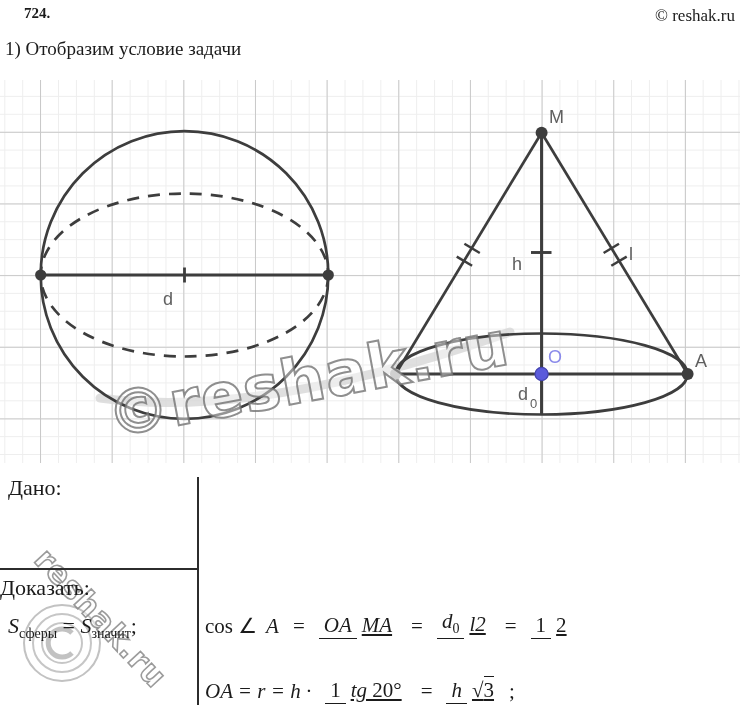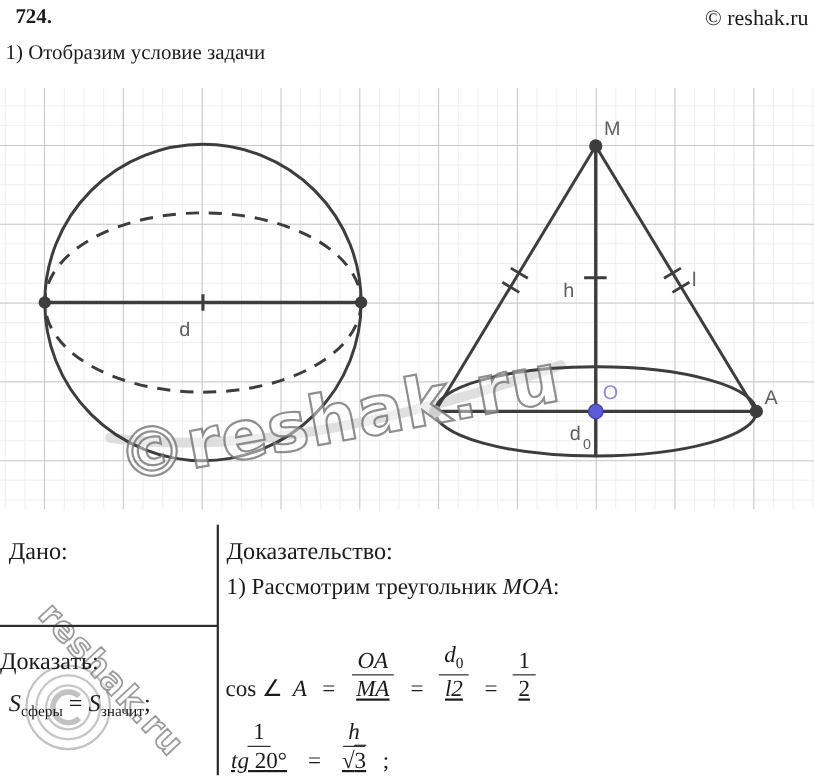--- a/index.html
+++ b/index.html
@@ -2,22 +2,22 @@
 <html><head>
 <meta charset="utf-8">
 <style>
   html,body{margin:0;padding:0;}
   body{
     width:740px;height:705px;position:relative;background:#ffffff;
     font-family:"Liberation Serif",serif;color:#1b1b1b;overflow:hidden;
   }
   .abs{position:absolute;}
   
-  .problem-number{left:14px;top:5px;font-size:19px;font-weight:bold;}
-  .copyright{right:5px;top:6px;font-size:20px;}
+  .problem-number{left:24px;top:5px;font-size:15px;font-weight:bold;}
+  .copyright{right:5px;top:6px;font-size:17px;}
   .intro-line{left:5px;top:38px;font-size:19px;}
   
   .grid-area{
     left:0;top:80px;width:740px;height:383px;
     background-image:
       linear-gradient(to right,#c9c9c9 1px,transparent 1px),
       linear-gradient(to bottom,#c9c9c9 1px,transparent 1px),
       linear-gradient(to right,#eeeeee 1px,transparent 1px),
       linear-gradient(to bottom,#eeeeee 1px,transparent 1px);
     background-size:71.66px 71.66px,71.66px 71.66px,17.915px 17.915px,17.915px 17.915px;
@@ -41,33 +41,33 @@
     transform:rotate(47deg);transform-origin:left top;
     font-family:"DejaVu Sans",sans-serif;font-weight:bold;font-size:31px;letter-spacing:1px;
     color:rgba(255,255,255,0.45);
     -webkit-text-stroke:1.6px rgba(130,130,130,0.8);
     pointer-events:none;white-space:nowrap;
   }
   
   .bottom{left:0;top:463px;width:740px;height:242px;}
   .v-divider{left:197px;top:14px;width:1.7px;height:228px;background:#2c2c2c;}
   .h-divider{left:0;top:105px;width:198px;height:1.7px;background:#2c2c2c;}
-  .txt{font-size:22px;margin-top:13px;}
+  .txt{font-size:22px;}
   .it{font-style:italic;}
   .sub{font-size:14px;vertical-align:-5px;}
   .given-title{left:8px;top:12px;}
   .given-eq{left:8px;top:56px;}
   .prove-title{left:0;top:112px;}
   .prove-eq{left:8px;top:150px;}
   .proof-title{left:206px;top:12px;}
   .proof-step1{left:206px;top:58px;font-size:21px;}
   .eqrow{display:flex;align-items:flex-end;gap:14px;font-size:21px;}
   .eqrow1{left:205px;top:112px;height:64px;}
   .eqrow2{left:205px;top:177px;height:64px;}
-  .frac{display:inline-flex;flex-direction:column;align-items:center;line-height:1.2;}
+  .frac{display:inline-flex;align-items:center;line-height:1.2;}
   .frac .num{padding:0 5px;border-bottom:1.7px solid #1b1b1b;}
   .frac .den{padding:0 5px;text-decoration:underline;}
   .tail{margin-left:-3px;}
   .vinc{border-top:1.7px solid #1b1b1b;padding-top:1px;}
   .mspace{display:inline-block;width:16px;}
 </style>
 </head>
 <body>
 
 <div class="abs problem-number">724.</div>
@@ -129,22 +129,20 @@
   </svg>
   <div class="abs wm-small">reshak.ru</div>
 
   <div class="abs v-divider"></div>
   <div class="abs h-divider"></div>
 
   <div class="abs txt given-title">Дано:</div>
   <div class="abs txt prove-title">Доказать:</div>
   <div class="abs txt prove-eq"><span class="it">S</span><span class="sub">сферы</span><span> = </span><span class="it">S</span><span class="sub">значит</span><span>;</span></div>
 
-  <div class="abs txt proof-title">Доказательство:</div>
-  <div class="abs proof-step1"><span>1) Рассмотрим треугольник </span><span class="it">MOA</span><span>:</span></div>
 
   <div class="abs eqrow eqrow1">
     <span>cos ∠</span>
       <span class="it" style="margin-left:-5px;">A</span>
     <span>=</span>
     <span class="frac">
         <span class="num it">OA</span>
         <span class="den it">MA</span>
       </span>
     <span>=</span>
@@ -153,20 +151,21 @@
         <span class="den it">l2</span>
       </span>
     <span>=</span>
     <span class="frac">
         <span class="num">1</span>
         <span class="den">2</span>
       </span>
   </div>
 
   <div class="abs eqrow eqrow2">
+    <span class="it">OA = r = h ·</span>
     <span class="frac">
         <span class="num">1</span>
         <span class="den"><span class="it">tg</span><span> 20°</span></span>
       </span>
     <span>=</span>
     <span class="frac">
         <span class="num it">h</span>
         <span class="den"><span>√</span><span class="vinc">3</span></span>
       </span>
     <span style="margin-left:-4px;">;</span>

